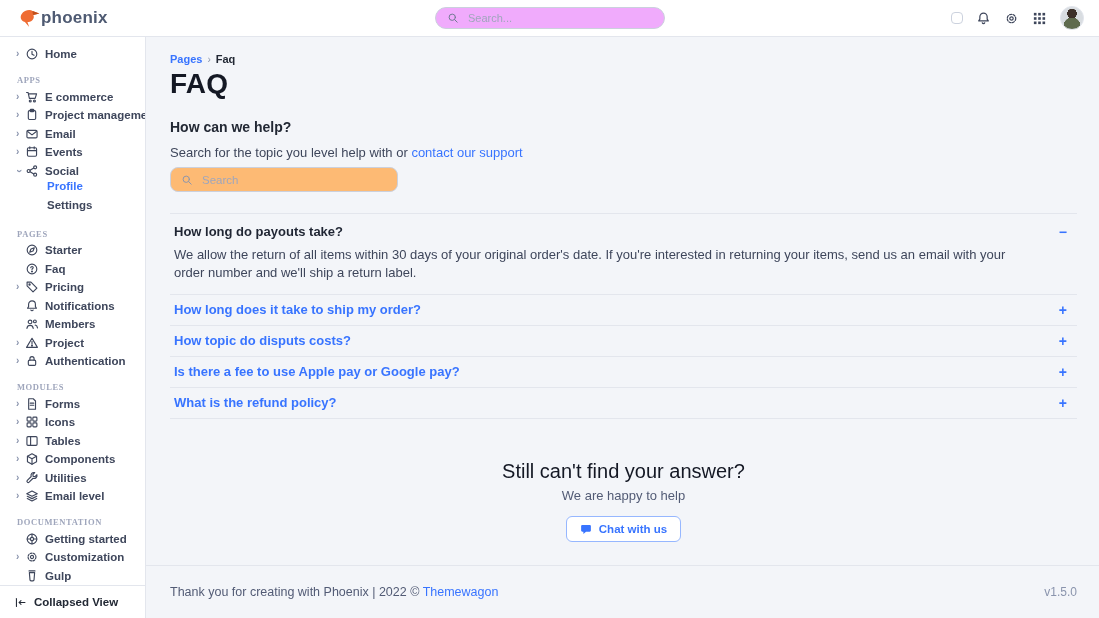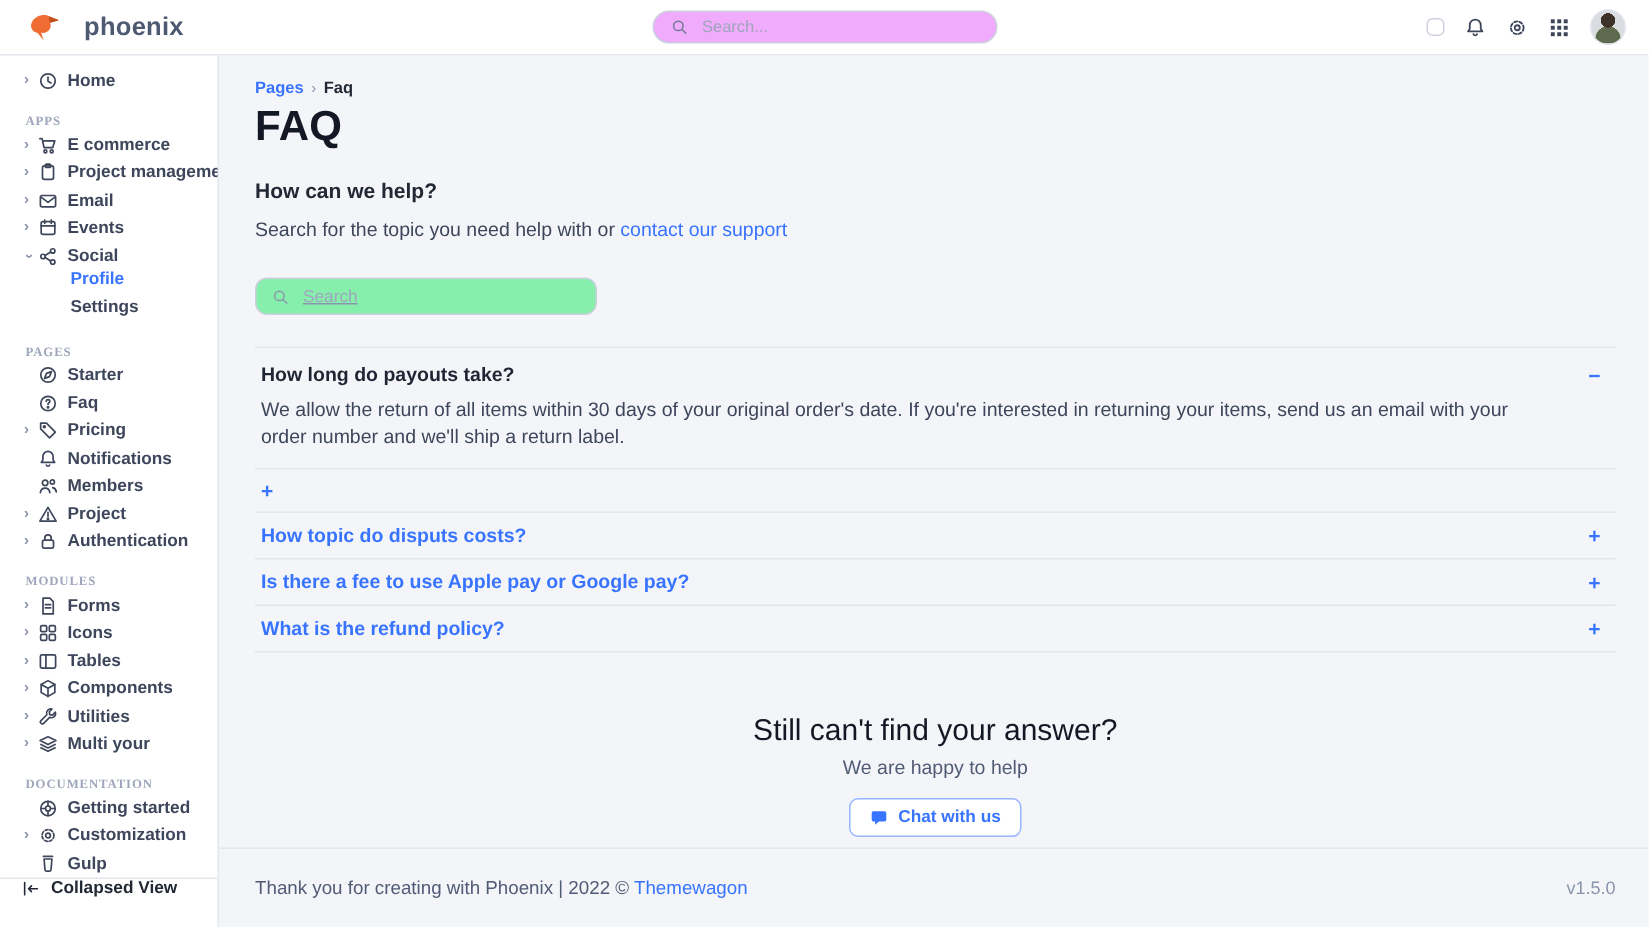--- a/index.html
+++ b/index.html
@@ -8,21 +8,21 @@
     width:1099px; height:618px; overflow:hidden;
     font-family:"Liberation Sans", sans-serif;
     background:#ffffff; color:#3e465b;
   }
   svg { display:block; }
   .stroke-ic { fill:none; stroke:currentColor; stroke-width:1.3; stroke-linecap:round; stroke-linejoin:round; }
 
   
   .topbar { position:fixed; top:0; left:0; right:0; height:37px; background:#fff;
     border-bottom:1px solid #e3e6ed; z-index:20; }
-  .brand { position:absolute; left:19px; top:0; height:36px; display:flex; align-items:center; gap:15px; cursor:pointer; }
+  .brand { position:absolute; left:19px; top:0; height:36px; display:flex; align-items:center; gap:0; cursor:pointer; }
   .brand-name { font-size:17px; font-weight:700; color:#4e5a72; letter-spacing:.2px; }
   .topbar-search { position:absolute; left:435px; top:7px; width:230px; height:22px;
     border:1px solid #cbd0dd; border-radius:12px; background:#f0abfc;
     display:flex; align-items:center; gap:7px; padding:0 11px; color:#6e7891; }
   .topbar-search input { border:none; outline:none; background:transparent; width:100%;
     font-size:11px; color:#31374a; font-family:inherit; }
   .topbar-search input::placeholder { color:#9fa6bc; }
   .topbar-right { position:absolute; right:15px; top:0; height:36px; display:flex; align-items:center; gap:13px; }
   .theme-toggle { width:12px; height:12px; border:1.5px solid #ccd2de; border-radius:4px; cursor:pointer; }
   .icon-btn { color:#3e465b; cursor:pointer; display:flex; }
@@ -42,38 +42,38 @@
   .nav-item { display:flex; align-items:center; height:18.5px; padding-left:16px;
     font-size:11.5px; font-weight:600; color:#3e465b; cursor:pointer; white-space:nowrap; }
   .caret { width:8px; font-size:10px; line-height:1; color:#8a94ad; flex:none; }
   .caret.down { transform:rotate(90deg) translateX(1px); transform-origin:35% 50%; }
   .caret.none { visibility:hidden; }
   .nicon { width:14px; height:14px; flex:none; margin:0 6px 0 1px; color:#3e465b; }
   .nicon svg { width:14px; height:14px; }
   .nav-sub { display:flex; height:18.5px; padding-left:47px;
     font-size:11.5px; font-weight:600; color:#3e465b; cursor:pointer; }
   .nav-sub.active { color:#3874ff; }
-  .sidebar-foot { height:33px; border-top:1px solid #e3e6ed; display:flex; 
+  .sidebar-foot { height:33px; border-top:1px solid #e3e6ed; display:flex; align-items:center;
     gap:7px; padding-left:14px; font-size:11.5px; font-weight:600; color:#222834; cursor:pointer; }
 
   
   .main { margin:37px 0 0 146px; height:581px; background:#f3f5f9;
     display:flex; flex-direction:column; }
   .content { padding:16px 22px 0 24px; }
   .breadcrumb { display:flex; align-items:center; gap:5px; font-size:11px; font-weight:700; }
   .breadcrumb .parent { color:#3874ff; cursor:pointer; }
   .breadcrumb .sep { color:#8a94ad; font-weight:400; font-size:10px; }
   .breadcrumb .current { color:#222834; }
   .page-title { margin-top:3px; font-size:28px; font-weight:800; color:#141824; letter-spacing:.2px; }
   .help-heading { margin-top:19px; font-size:14px; font-weight:700; color:#222834; }
   .help-desc { margin-top:10px; font-size:13px; color:#3e465b; }
   .help-desc .link { color:#3874ff; cursor:pointer; }
-  .faq-search { margin-top:25px; width:228px; height:25px; background:#86efac;
+  .faq-search { margin-top:7px; width:228px; height:25px; background:#fdba74;
     border:1px solid #cbd0dd; border-radius:8px; display:flex; align-items:center; gap:7px;
-    padding:0 10px; color:#8a94ad;text-decoration:underline; }
+    padding:0 10px; color:#8a94ad; }
   .faq-search input { border:none; outline:none; background:transparent; width:100%;
     font-size:11.5px; color:#31374a; font-family:inherit; }
   .faq-search input::placeholder { color:#9fa6bc; }
 
   .accordion { margin-top:21px; border-bottom:1px solid #e3e6ed; }
   .acc-item { border-top:1px solid #e3e6ed; }
   .acc-head { display:flex; justify-content:space-between; align-items:center;
     padding:7px 10px 7px 4px; cursor:pointer; }
   .acc-q { font-size:13px; font-weight:700; color:#3874ff; line-height:16px; }
   .acc-item.expanded .acc-head { padding:10px 10px 2px 4px; }
@@ -357,21 +357,21 @@
     </div>
     <div class="nav-item">
       <span class="caret">›</span>
       <span class="nicon">
           <svg viewBox="0 0 16 16" class="stroke-ic">
             <path d="M8 2.4L14 5.4 8 8.4 2 5.4z"></path>
             <path d="M2.6 8.3L8 11l5.4-2.7"></path>
             <path d="M2.6 10.9L8 13.6l5.4-2.7"></path>
           </svg>
         </span>
-      <span>Multi your</span>
+      <span>Email level</span>
     </div>
 
     <div class="nav-section">DOCUMENTATION</div>
 
     <div class="nav-item">
       <span class="caret none">›</span>
       <span class="nicon">
           <svg viewBox="0 0 16 16" class="stroke-ic">
             <circle cx="8" cy="8" r="5.5"></circle>
             <circle cx="8" cy="8" r="1.9"></circle>
@@ -418,21 +418,21 @@
     <div class="breadcrumb">
       <span class="parent">Pages</span>
       <span class="sep">›</span>
       <span class="current">Faq</span>
     </div>
 
     <div class="page-title">FAQ</div>
 
     <div class="help-heading">How can we help?</div>
     <div class="help-desc">
-      <span>Search for the topic you need help with or</span>
+      <span>Search for the topic you level help with or</span>
       <span class="link">contact our support</span>
     </div>
 
     <div class="faq-search">
       <span>
         <svg width="12" height="12" viewBox="0 0 16 16" class="stroke-ic">
             <circle cx="7" cy="7" r="4.2"></circle>
             <path d="M10.2 10.2L13.6 13.6"></path>
           </svg>
       </span>
@@ -444,20 +444,21 @@
       <div class="acc-item expanded">
         <div class="acc-head">
           <span class="acc-q">How long do payouts take?</span>
           <span class="acc-toggle">−</span>
         </div>
         <div class="acc-body">We allow the return of all items within 30 days of your original order's date. If you're interested in returning your items, send us an email with your order number and we'll ship a return label.</div>
       </div>
 
       <div class="acc-item">
         <div class="acc-head">
+          <span class="acc-q">How long does it take to ship my order?</span>
           <span class="acc-toggle">+</span>
         </div>
       </div>
 
       <div class="acc-item">
         <div class="acc-head">
           <span class="acc-q">How topic do disputs costs?</span>
           <span class="acc-toggle">+</span>
         </div>
       </div>

